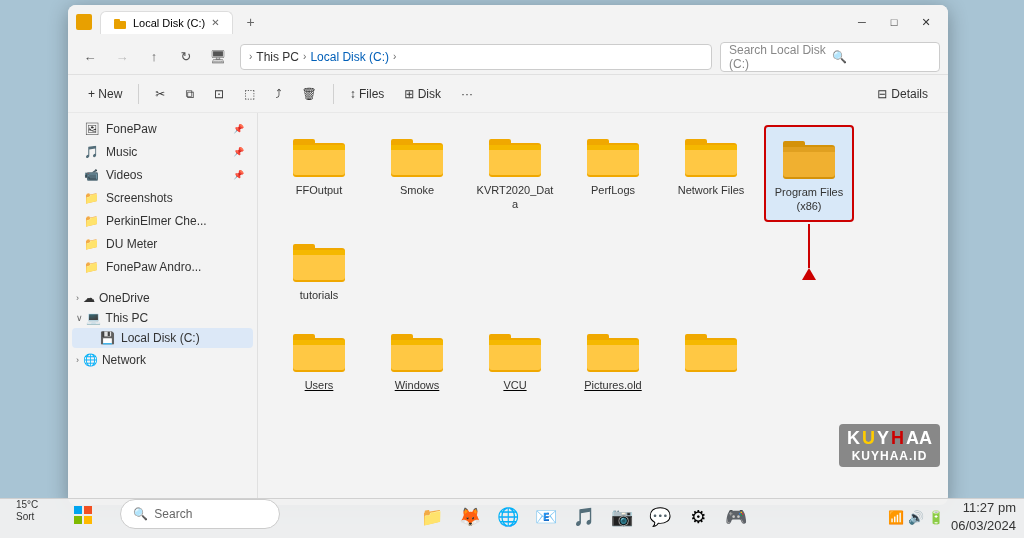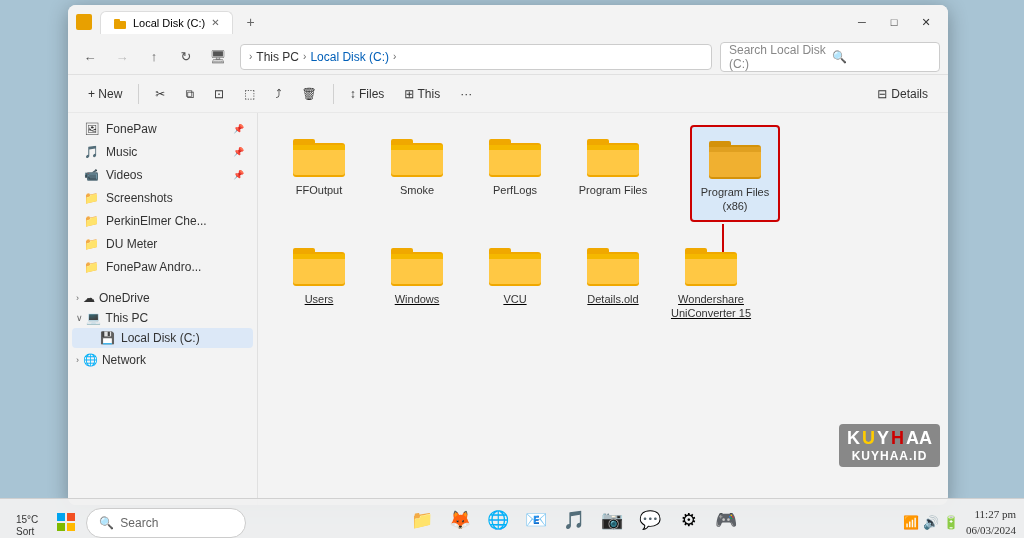--- a/index.html
+++ b/index.html
@@ -271,21 +271,20 @@
       flex-direction: column;
       align-items: center;
       padding: 6px 4px;
       border-radius: 4px;
       cursor: pointer;
       text-align: center;
     }
     .file-item.selected {
       background: #cce0ff;
       border: 2px solid #cc0000;
-      margin-left: 24px;
     }
     .folder-icon {
       width: 56px;
       height: 48px;
       position: relative;
     }
     .folder-icon svg {
       width: 56px;
       height: 48px;
     }
@@ -328,23 +327,23 @@
 
     
     .taskbar {
       position: absolute;
       bottom: 0;
       left: 0;
       right: 0;
       height: 40px;
       background: rgba(240,240,240,0.95);
       display: flex;
-      align-items: flex-end;
+      align-items: flex-start;
       padding: 0 8px;
-      gap: 4px;
+      gap: 21px;
       border-top: 1px solid #d0d0d0;
     }
     .taskbar-weather {
       font-size: 10px;
       color: #333;
       line-height: 1.2;
       padding: 0 8px;
     }
     .taskbar-start {
       width: 32px;
@@ -386,25 +385,24 @@
       cursor: pointer;
       font-size: 18px;
     }
     .taskbar-right {
       display: flex;
       align-items: center;
       gap: 6px;
       margin-left: auto;
     }
     .taskbar-time {
-      font-size: 11px;
+      font-size: 13px;
       color: #333;
       text-align: right;
       line-height: 1.4;
-      font-family: Liberation Serif, serif;
     }
     .taskbar-sys-icons {
       display: flex;
       align-items: center;
       gap: 4px;
       font-size: 13px;
       color: #333;
     }
 
     
@@ -463,21 +461,21 @@
     <div class="toolbar-btn">+ New</div>
     <div class="toolbar-sep"></div>
     <div class="toolbar-btn">✂</div>
     <div class="toolbar-btn">⧉</div>
     <div class="toolbar-btn">⊡</div>
     <div class="toolbar-btn">⬚</div>
     <div class="toolbar-btn">⤴</div>
     <div class="toolbar-btn">🗑</div>
     <div class="toolbar-sep"></div>
     <div class="toolbar-btn">↕ Files</div>
-    <div class="toolbar-btn">⊞ This</div>
+    <div class="toolbar-btn">⊞ Disk</div>
     <div class="toolbar-btn">···</div>
     <div class="toolbar-spacer"></div>
     <div class="details-btn">
       <span>⊟</span>
       <span>Details</span>
     </div>
   </div>
 
   <div class="content-area">
 
@@ -564,32 +562,43 @@
         </div>
         <div class="file-item">
           <div class="folder-icon">
             <svg viewBox="0 0 56 48" xmlns="http://www.w3.org/2000/svg">
               <rect x="2" y="12" width="52" height="34" rx="3" fill="#f0a800"></rect>
               <rect x="2" y="8" width="22" height="8" rx="2" fill="#f0a800"></rect>
               <rect x="2" y="14" width="52" height="30" rx="3" fill="#ffc844"></rect>
               <rect x="2" y="14" width="52" height="5" rx="0" fill="#f5b800"></rect>
             </svg>
           </div>
+          <span class="file-label">KVRT2020_Data</span>
+        </div>
+        <div class="file-item">
+          <div class="folder-icon">
+            <svg viewBox="0 0 56 48" xmlns="http://www.w3.org/2000/svg">
+              <rect x="2" y="12" width="52" height="34" rx="3" fill="#f0a800"></rect>
+              <rect x="2" y="8" width="22" height="8" rx="2" fill="#f0a800"></rect>
+              <rect x="2" y="14" width="52" height="30" rx="3" fill="#ffc844"></rect>
+              <rect x="2" y="14" width="52" height="5" rx="0" fill="#f5b800"></rect>
+            </svg>
+          </div>
           <span class="file-label">PerfLogs</span>
         </div>
         <div class="file-item">
           <div class="folder-icon">
             <svg viewBox="0 0 56 48" xmlns="http://www.w3.org/2000/svg">
               <rect x="2" y="12" width="52" height="34" rx="3" fill="#f0a800"></rect>
               <rect x="2" y="8" width="22" height="8" rx="2" fill="#f0a800"></rect>
               <rect x="2" y="14" width="52" height="30" rx="3" fill="#ffc844"></rect>
               <rect x="2" y="14" width="52" height="5" rx="0" fill="#f5b800"></rect>
             </svg>
           </div>
-          <span class="file-label">Program Files</span>
+          <span class="file-label">Network Files</span>
         </div>
 
         <div style="position:relative;">
           <div class="file-item selected" style="border:2px solid #cc0000; background:#d8e8f8;">
             <div class="folder-icon">
               <svg viewBox="0 0 56 48" xmlns="http://www.w3.org/2000/svg">
                 <rect x="2" y="12" width="52" height="34" rx="3" fill="#d4920a"></rect>
                 <rect x="2" y="8" width="22" height="8" rx="2" fill="#d4920a"></rect>
                 <rect x="2" y="14" width="52" height="30" rx="3" fill="#f0b030"></rect>
                 <rect x="2" y="14" width="52" height="5" rx="0" fill="#e0a020"></rect>
@@ -597,20 +606,31 @@
             </div>
             <span class="file-label">Program Files
 (x86)</span>
           </div>
 
           <div style="position:absolute; bottom:-58px; left:50%; transform:translateX(-50%); display:flex; flex-direction:column; align-items:center; pointer-events:none;">
             <div style="width:2px; height:44px; background:#cc0000;"></div>
             <div style="width:0; height:0; border-left:7px solid transparent; border-right:7px solid transparent; border-bottom:12px solid #cc0000;"></div>
           </div>
         </div>
+        <div class="file-item">
+          <div class="folder-icon">
+            <svg viewBox="0 0 56 48" xmlns="http://www.w3.org/2000/svg">
+              <rect x="2" y="12" width="52" height="34" rx="3" fill="#f0a800"></rect>
+              <rect x="2" y="8" width="22" height="8" rx="2" fill="#f0a800"></rect>
+              <rect x="2" y="14" width="52" height="30" rx="3" fill="#ffc844"></rect>
+              <rect x="2" y="14" width="52" height="5" rx="0" fill="#f5b800"></rect>
+            </svg>
+          </div>
+          <span class="file-label">tutorials</span>
+        </div>
       </div>
 
       <div class="file-row" style="margin-top:4px;text-decoration:underline;">
         <div class="file-item">
           <div class="folder-icon">
             <svg viewBox="0 0 56 48" xmlns="http://www.w3.org/2000/svg">
               <rect x="2" y="12" width="52" height="34" rx="3" fill="#f0a800"></rect>
               <rect x="2" y="8" width="22" height="8" rx="2" fill="#f0a800"></rect>
               <rect x="2" y="14" width="52" height="30" rx="3" fill="#ffc844"></rect>
               <rect x="2" y="14" width="52" height="5" rx="0" fill="#f5b800"></rect>
@@ -642,32 +662,31 @@
         </div>
         <div class="file-item">
           <div class="folder-icon">
             <svg viewBox="0 0 56 48" xmlns="http://www.w3.org/2000/svg">
               <rect x="2" y="12" width="52" height="34" rx="3" fill="#f0a800"></rect>
               <rect x="2" y="8" width="22" height="8" rx="2" fill="#f0a800"></rect>
               <rect x="2" y="14" width="52" height="30" rx="3" fill="#ffc844"></rect>
               <rect x="2" y="14" width="52" height="5" rx="0" fill="#f5b800"></rect>
             </svg>
           </div>
-          <span class="file-label">Details.old</span>
-        </div>
-        <div class="file-item">
-          <div class="folder-icon">
-            <svg viewBox="0 0 56 48" xmlns="http://www.w3.org/2000/svg">
-              <rect x="2" y="12" width="52" height="34" rx="3" fill="#f0a800"></rect>
-              <rect x="2" y="8" width="22" height="8" rx="2" fill="#f0a800"></rect>
-              <rect x="2" y="14" width="52" height="30" rx="3" fill="#ffc844"></rect>
-              <rect x="2" y="14" width="52" height="5" rx="0" fill="#f5b800"></rect>
-            </svg>
-          </div>
-          <span class="file-label">Wondershare<br>UniConverter 15</span>
+          <span class="file-label">Pictures.old</span>
+        </div>
+        <div class="file-item">
+          <div class="folder-icon">
+            <svg viewBox="0 0 56 48" xmlns="http://www.w3.org/2000/svg">
+              <rect x="2" y="12" width="52" height="34" rx="3" fill="#f0a800"></rect>
+              <rect x="2" y="8" width="22" height="8" rx="2" fill="#f0a800"></rect>
+              <rect x="2" y="14" width="52" height="30" rx="3" fill="#ffc844"></rect>
+              <rect x="2" y="14" width="52" height="5" rx="0" fill="#f5b800"></rect>
+            </svg>
+          </div>
         </div>
       </div>
 
       <div class="watermark">
         <div class="watermark-top">
           <span class="wm-k">K</span>
           <span class="wm-u">U</span>
           <span class="wm-y">Y</span>
           <span class="wm-h">H</span>
           <span class="wm-aa">AA</span>

